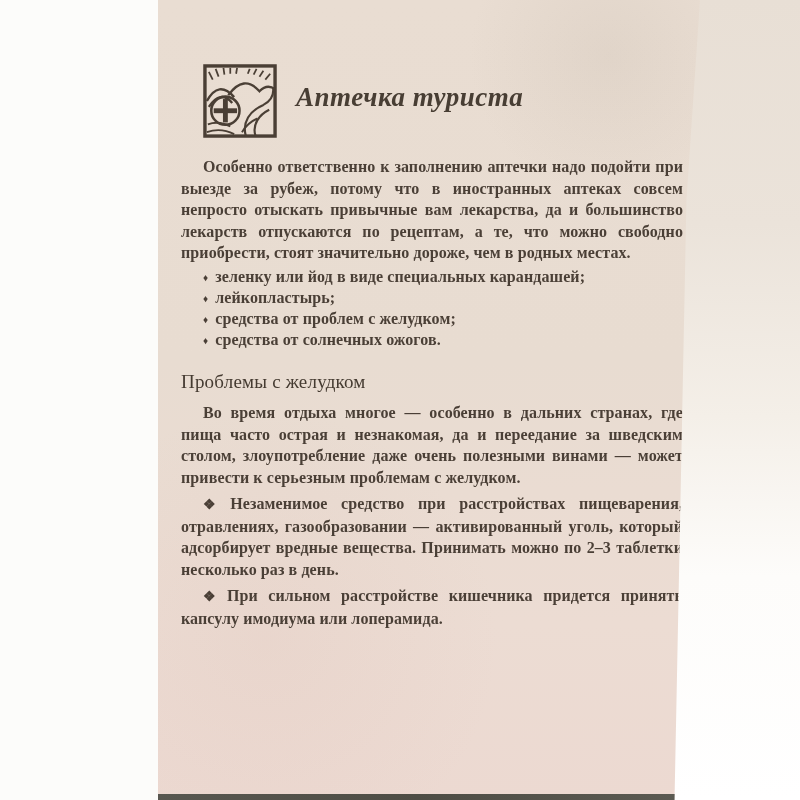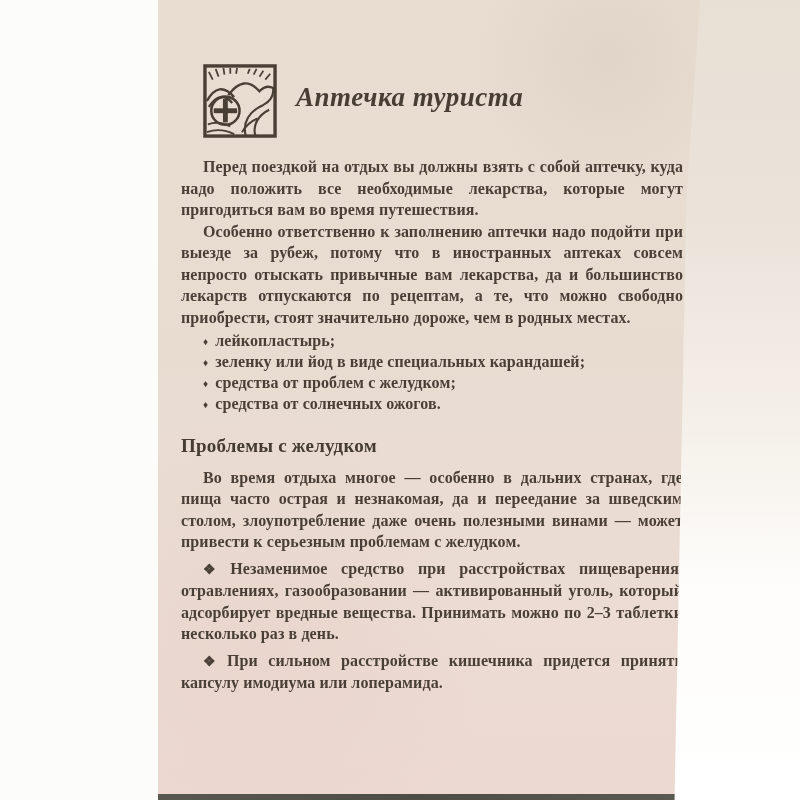--- a/index.html
+++ b/index.html
@@ -37,21 +37,21 @@
   .text-col{
     position:absolute;left:23px;top:156px;width:502px;
     font-size:16px;font-weight:700;line-height:21.5px;
     text-align:justify;letter-spacing:0.1px;
   }
   .para{margin:0;text-indent:22px;}
   .kit-list{list-style:none;margin:3px 0 2px 0;padding:0 0 0 22px;}
   .kit-list li{line-height:20px;text-align:left;}
   .bullet{font-size:10px;vertical-align:1px;margin-right:7px;}
   .section-heading{
-    margin:20px 0 10px 0;font-size:19px;font-weight:700;
+    margin:20px 0 10px 0;font-size:19px;font-weight:400;
     color:#453b31;letter-spacing:0.2px;text-align:left;
   }
   .marked{margin-top:5px;}
   .marker{font-size:14px;margin-right:5px;}
   .it{}
 </style>
 </head>
 <body>
 
 <div class="right-fade"></div>
@@ -89,26 +89,25 @@
           <path d="M5 62 Q16 58 28 64"></path>
           <path d="M4 70 Q18 65 32 72"></path>
           <path d="M40 70 Q46 60 56 56"></path>
         </g>
       </svg>
     </div>
     <h1 class="chapter-title">Аптечка туриста</h1>
   </div>
 
   <div class="text-col">
-    <p class="para">Перед поездкой на отдых вы должны взять с собой аптечку, куда надо положить все необходимые лекарства, которые могут пригодиться вам во время путешествия.</p>
     <p class="para">Особенно ответственно к заполнению аптечки надо подойти при выезде за рубеж, потому что в иностранных аптеках совсем непросто отыскать привычные вам лекарства, да и большинство лекарств отпускаются по рецептам, а те, что можно свободно приобрести, стоят значительно дороже, чем в родных местах.</p>
 
     <ul class="kit-list">
+      <li><span class="bullet">♦</span><span>зеленку или йод в виде специальных карандашей;</span></li>
       <li><span class="bullet">♦</span><span>лейкопластырь;</span></li>
-      <li><span class="bullet">♦</span><span>зеленку или йод в виде специальных карандашей;</span></li>
       <li><span class="bullet">♦</span><span>средства от проблем с желудком;</span></li>
       <li><span class="bullet">♦</span><span>средства от солнечных ожогов.</span></li>
     </ul>
 
     <h2 class="section-heading">Проблемы с желудком</h2>
 
     <p class="para">Во время отдыха многое — особенно в дальних странах, где пища часто острая и незнакомая, да и переедание за шведским столом, злоупотребление даже очень полезными винами — может привести к серьезным проблемам с желудком.</p>
 
     <p class="para marked"><span class="marker">❖</span><span><span>Незаменимое средство при расстройствах пищеварения, отравлениях, газообразовании — </span><span class="it">активированный уголь,</span><span> который адсорбирует вредные вещества. Принимать можно по 2–3 таблетки несколько раз в день.</span></span></p>
 

